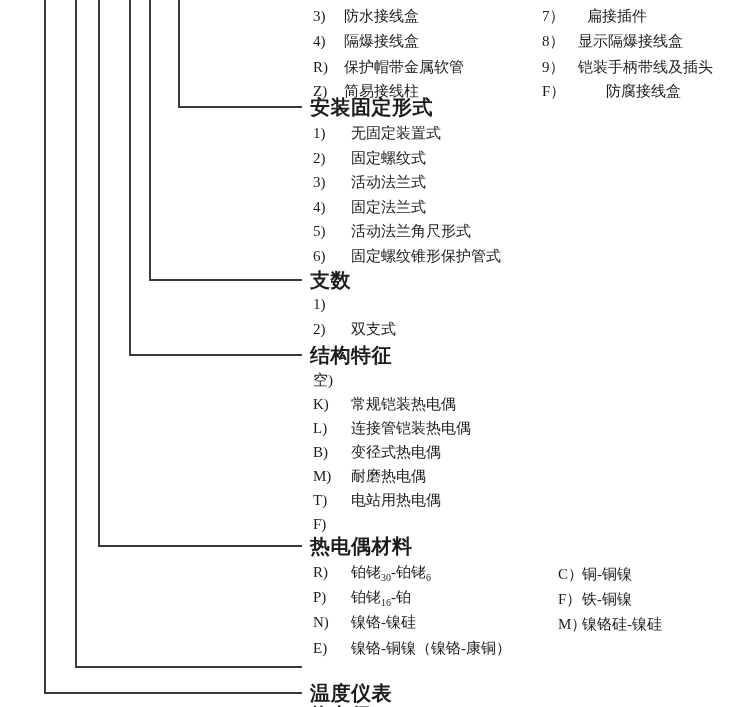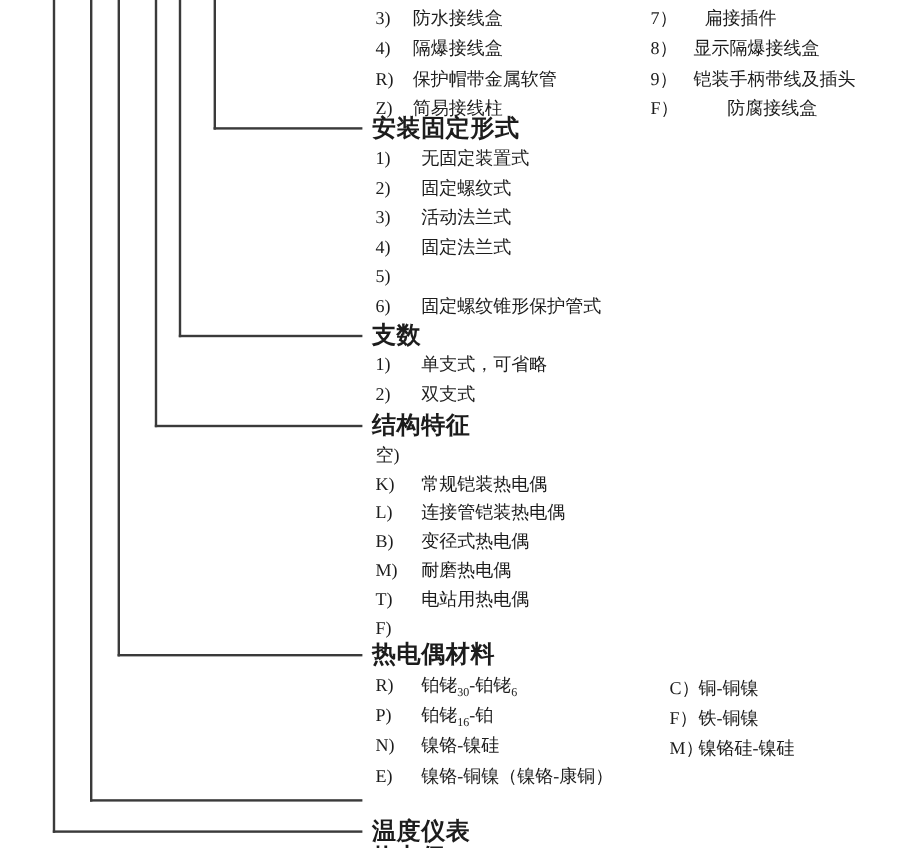--- a/index.html
+++ b/index.html
@@ -54,27 +54,27 @@
     <div class="heading" style="top: 96px;">安装固定形式</div>
     <div class="code" style="left: 313px; top: 123px;">1)</div>
     <div class="label" style="left: 351px; top: 123px;">无固定装置式</div>
     <div class="code" style="left: 313px; top: 148px;">2)</div>
     <div class="label" style="left: 351px; top: 148px;">固定螺纹式</div>
     <div class="code" style="left: 313px; top: 172px;">3)</div>
     <div class="label" style="left: 351px; top: 172px;">活动法兰式</div>
     <div class="code" style="left: 313px; top: 197px;">4)</div>
     <div class="label" style="left: 351px; top: 197px;">固定法兰式</div>
     <div class="code" style="left: 313px; top: 221px;">5)</div>
+    <div class="label" style="left: 351px; top: 221px;">活动法兰角尺形式</div>
     <div class="code" style="left: 313px; top: 246px;">6)</div>
     <div class="label" style="left: 351px; top: 246px;">固定螺纹锥形保护管式</div>
     <div class="vline" style="left: 149px; height: 280.5px;"></div>
     <div class="hline" style="left: 149px; top: 279px; width: 153px;"></div>
     <div class="heading" style="top: 269px;">支数</div>
     <div class="code" style="left: 313px; top: 294px;">1)</div>
-    <div class="label" style="left: 351px; top: 294px;">单支式，可省略</div>
     <div class="code" style="left: 313px; top: 319px;">2)</div>
     <div class="label" style="left: 351px; top: 319px;">双支式</div>
     <div class="vline" style="left: 129px; height: 355.5px;"></div>
     <div class="hline" style="left: 129px; top: 354px; width: 173px;"></div>
     <div class="heading" style="top: 344px;">结构特征</div>
     <div class="code" style="left: 313px; top: 370px;">空)</div>
     <div class="code" style="left: 313px; top: 394px;">K)</div>
     <div class="label" style="left: 351px; top: 394px;">常规铠装热电偶</div>
     <div class="code" style="left: 313px; top: 418px;">L)</div>
     <div class="label" style="left: 351px; top: 418px;">连接管铠装热电偶</div>

